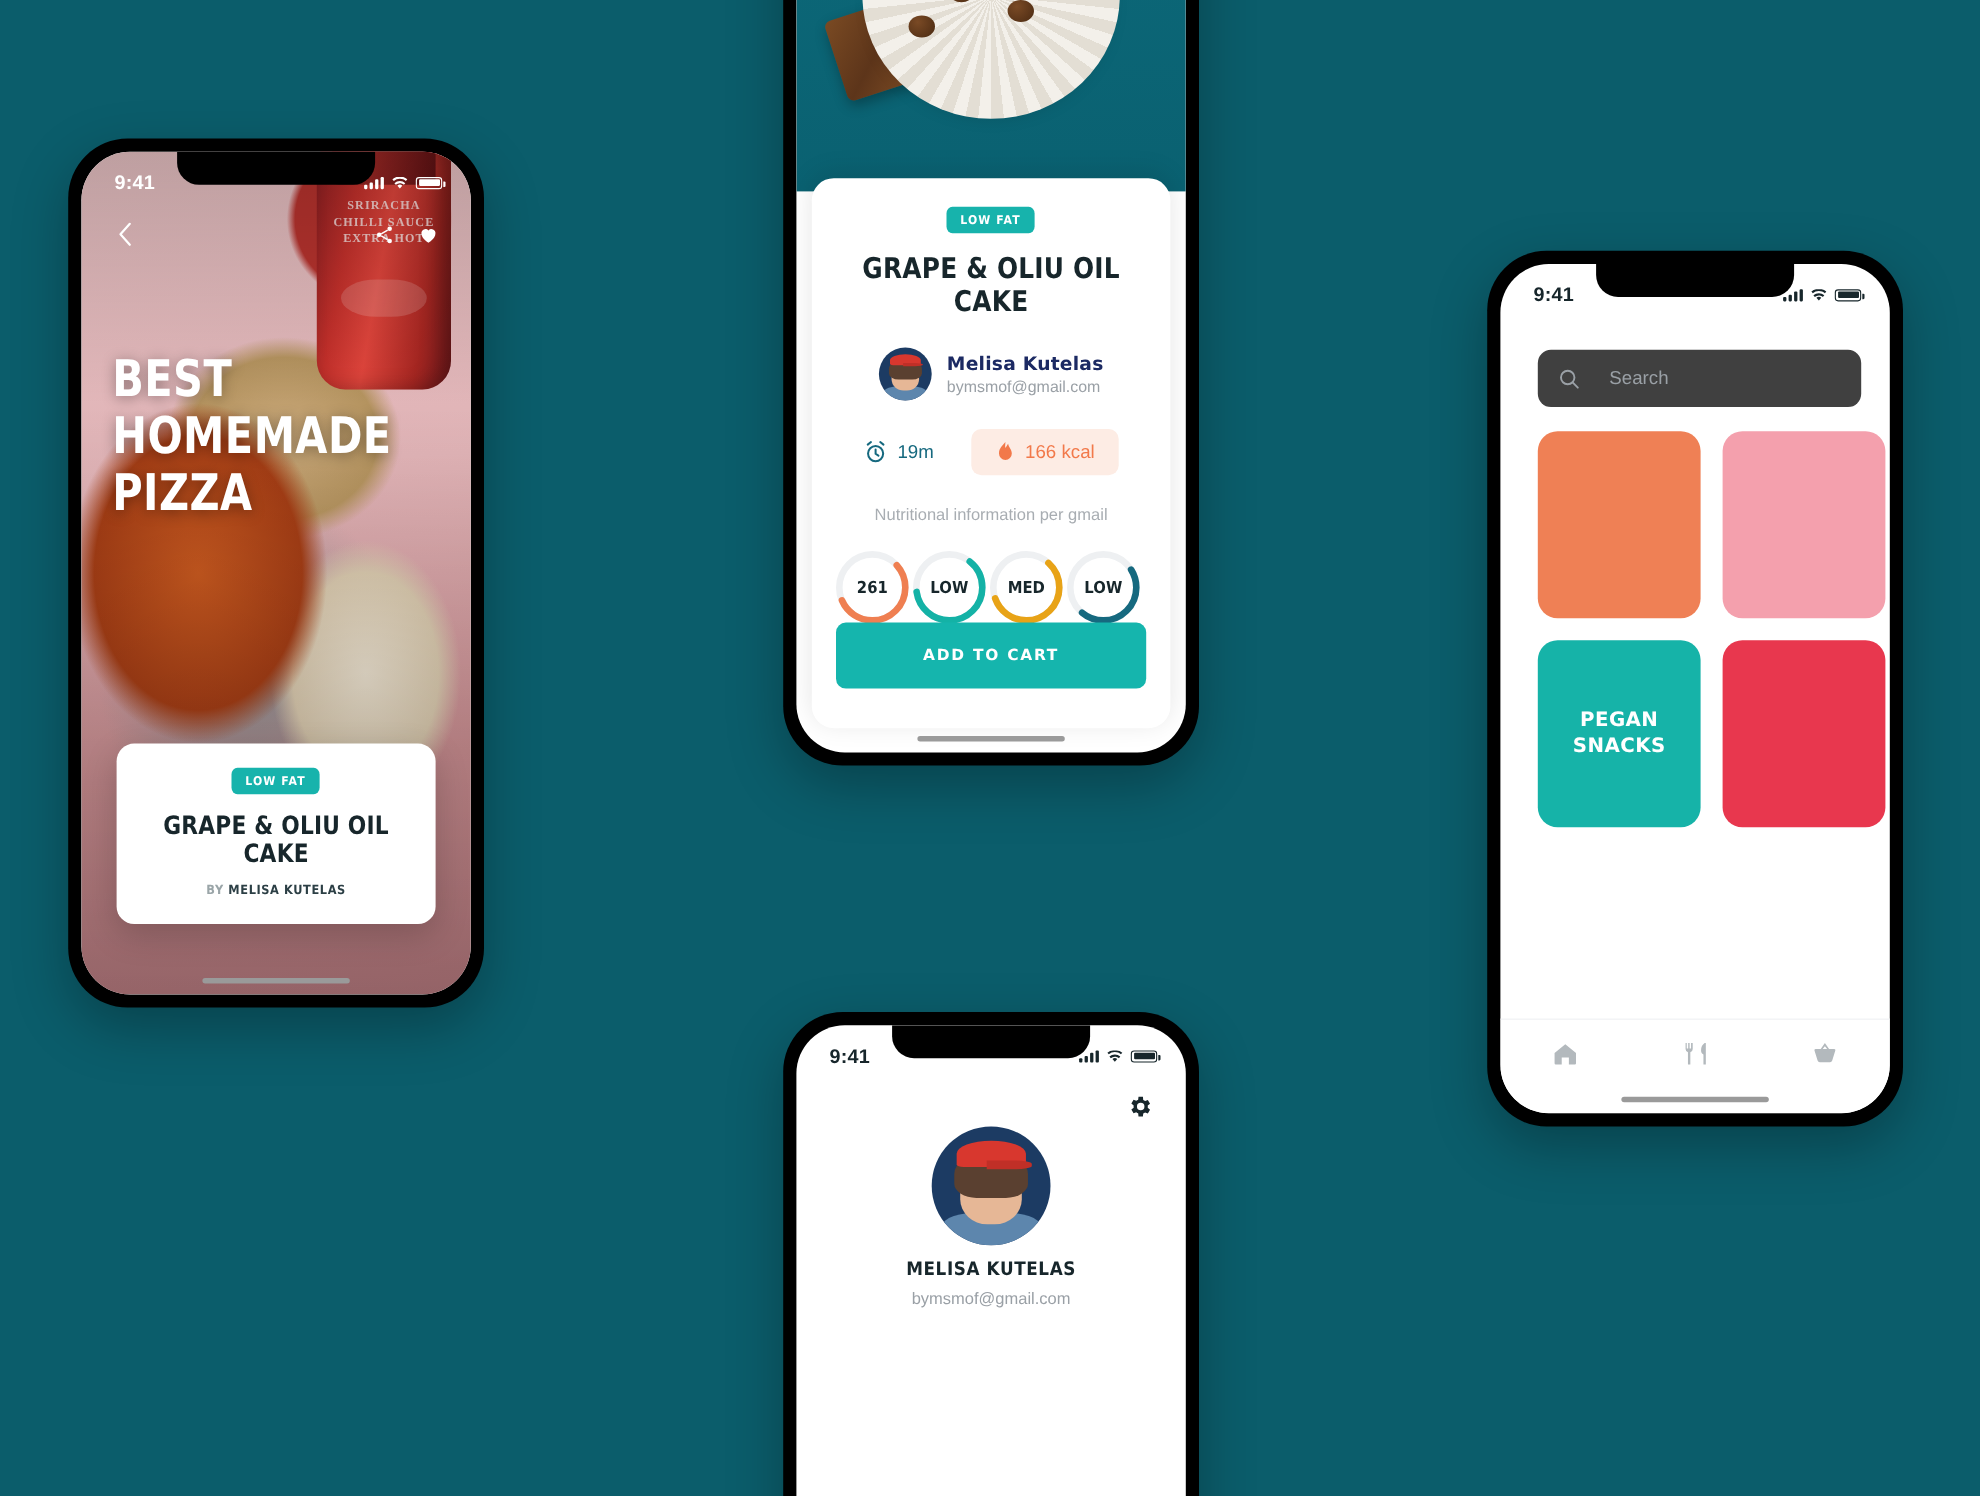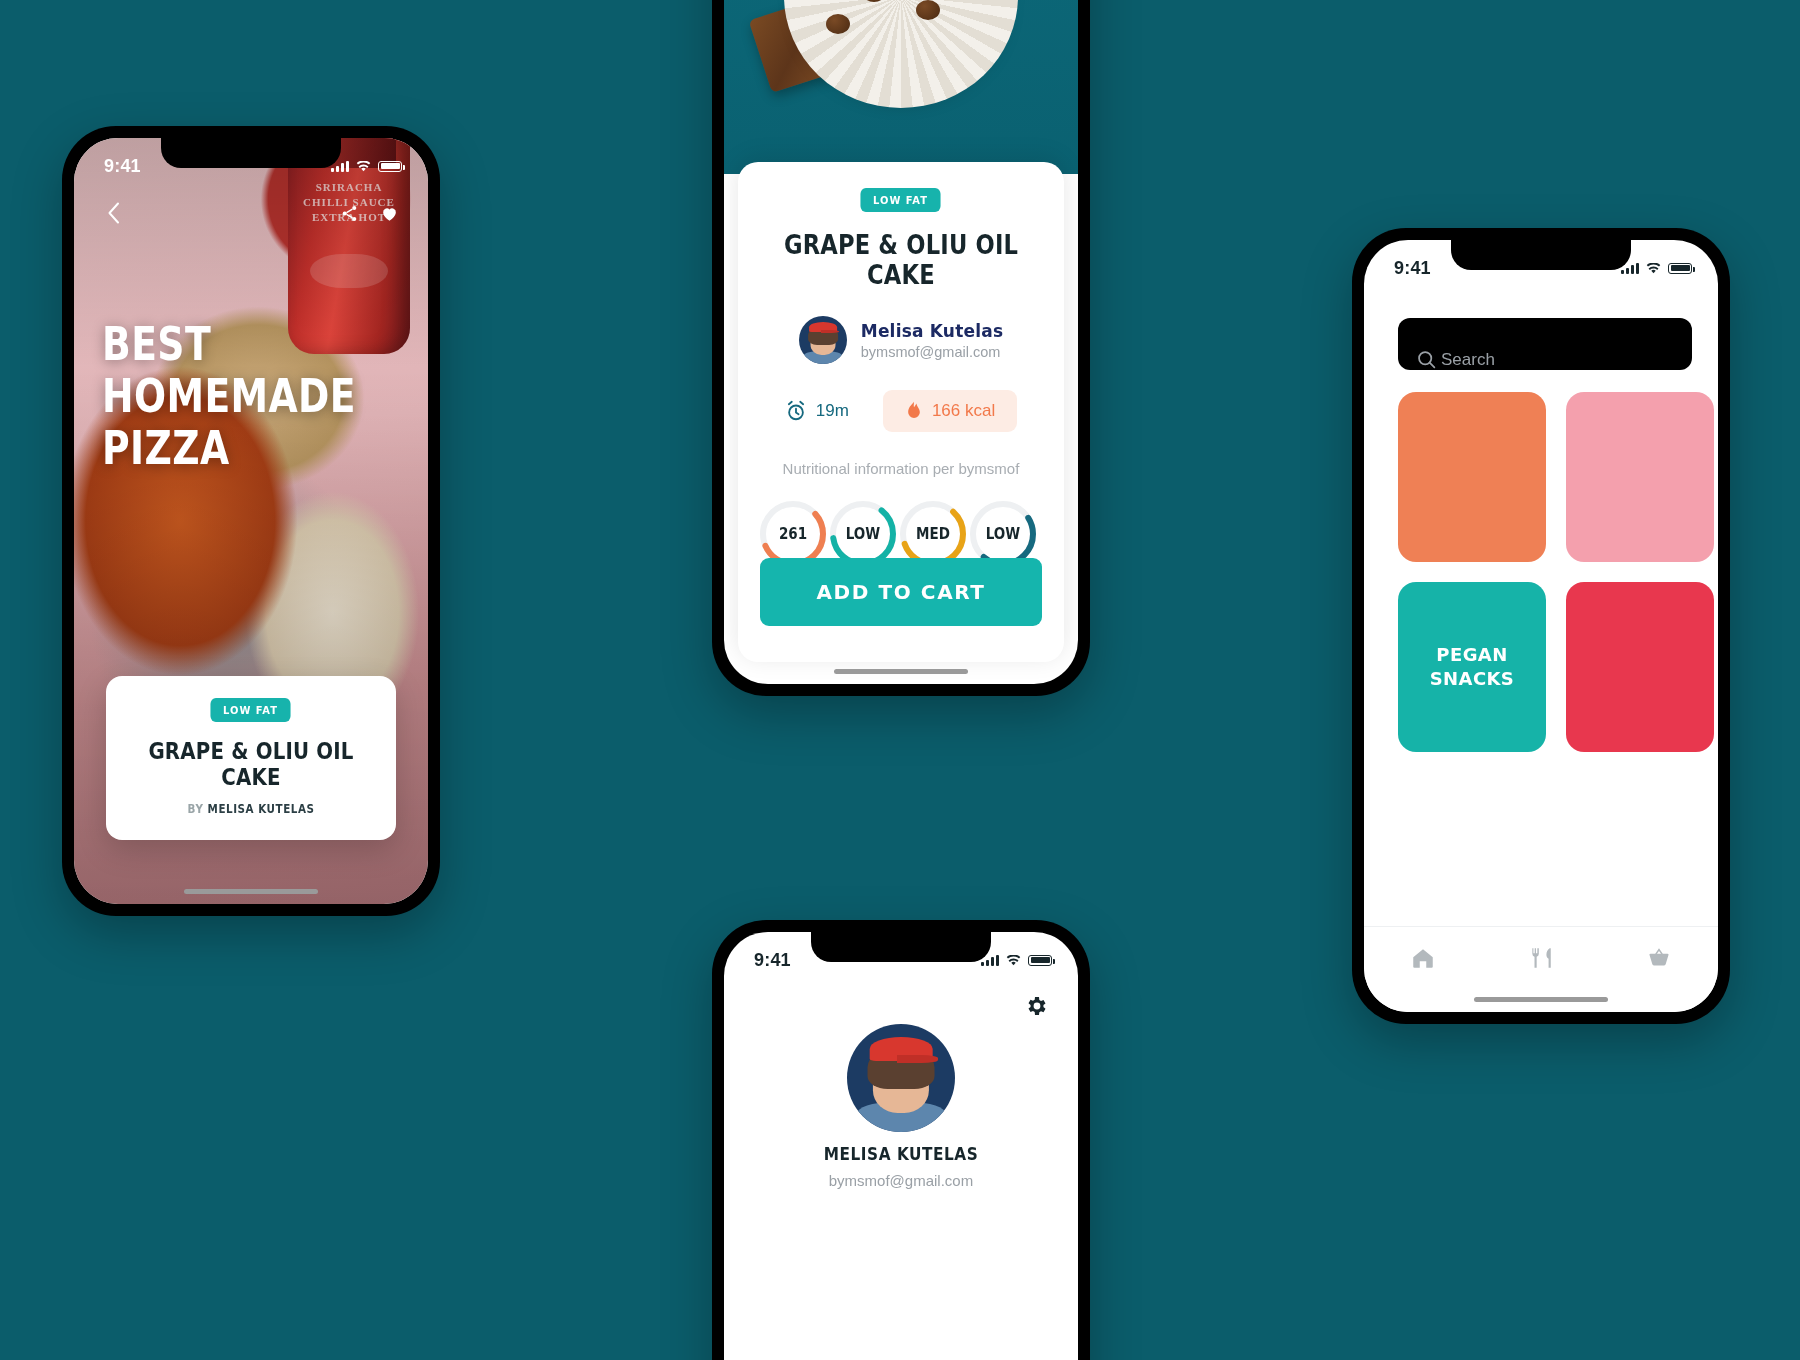--- a/index.html
+++ b/index.html
@@ -246,32 +246,32 @@
     position:absolute; inset:0; display:flex; align-items:center; justify-content:center;
     font-family:"DejaVu Sans", sans-serif; font-weight:bold; font-size:15px; color:#17262b;
     transform: scaleX(.9);
   }
   .ring-label { margin-top: 10px; color:#a8adb2; font-size: 14px; }
   .cta {
     position:absolute; left:22px; right:22px; bottom: 36px;
     background:#15b5ad; color:#fff; border:none;
     padding: 22px 0; border-radius: 9px;
     font-family:"DejaVu Sans", sans-serif;
-    font-weight:bold; font-size:20px; letter-spacing:1.6px;
+    font-weight:bold; font-size:14px; letter-spacing:1.6px;
     text-transform: uppercase; cursor: pointer;
     transform: scaleX(1);
   }
 
   
   #phone-cat { left: 1352px; top: 228px; width: 378px; height: 796px; }
   .cat-screen { padding-top: 56px; }
   .search-bar {
     position:absolute; top: 78px; left: 34px; right: 26px;
-    height: 52px; background:#000000; border-radius: 12px;
-    display:flex; align-items:flex-end; gap: 4px; padding: 0 18px;
+    height: 52px; background:#404040; border-radius: 12px;
+    display:flex; align-items:center; gap: 26px; padding: 0 18px;
   }
   .search-ph { color:#9aa0a6; font-size: 17px; }
   .cat-grid {
     position:absolute; top: 152px; left: 34px; right: 0; bottom: 86px;
     display: grid; grid-template-columns: 148px 148px; gap: 20px;
     grid-auto-rows: 170px;
   }
   .cat-tile {
     border-radius: 18px;
     display:flex; align-items:center; justify-content:center; text-align:center;
@@ -460,21 +460,21 @@
             <span>19m</span>
           </div>
           <div class="kcal-chip">
             <svg width="18" height="20" viewBox="0 0 20 24">
               <path d="M10 1C7 5 3 7.5 3 13.5a7 7 0 0 0 14 0C17 9 13.5 7 13 3c-1.5 2-2 3.5-3 4.5C9.4 6 10 3 10 1z" fill="currentColor"></path>
             </svg>
             <span>166 kcal</span>
           </div>
         </div>
 
-        <div class="nutri-caption">Nutritional information per bymsmof</div>
+        <div class="nutri-caption">Nutritional information per gmail</div>
 
         <div class="rings">
           <div class="ring-wrap">
             <div class="ring">
               <svg viewBox="0 0 70 70">
                 <circle cx="35" cy="35" r="30" fill="none" stroke="#eef0f2" stroke-width="6"></circle>
                 <circle cx="35" cy="35" r="30" fill="none" stroke="#ef7f51" stroke-width="6" stroke-linecap="round" stroke-dasharray="104 189" stroke-dashoffset="-25"></circle>
               </svg>
               <span class="ring-val">261</span>
             </div>

